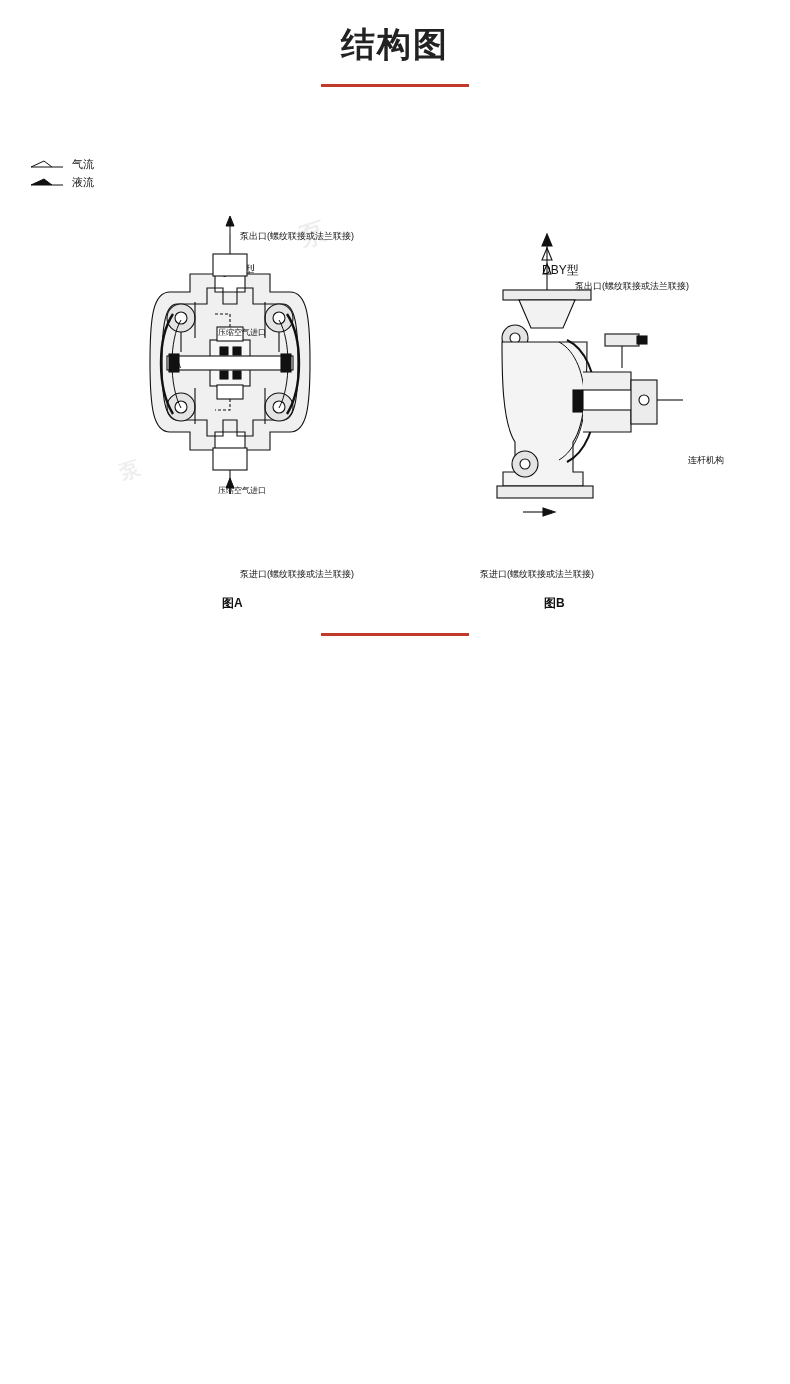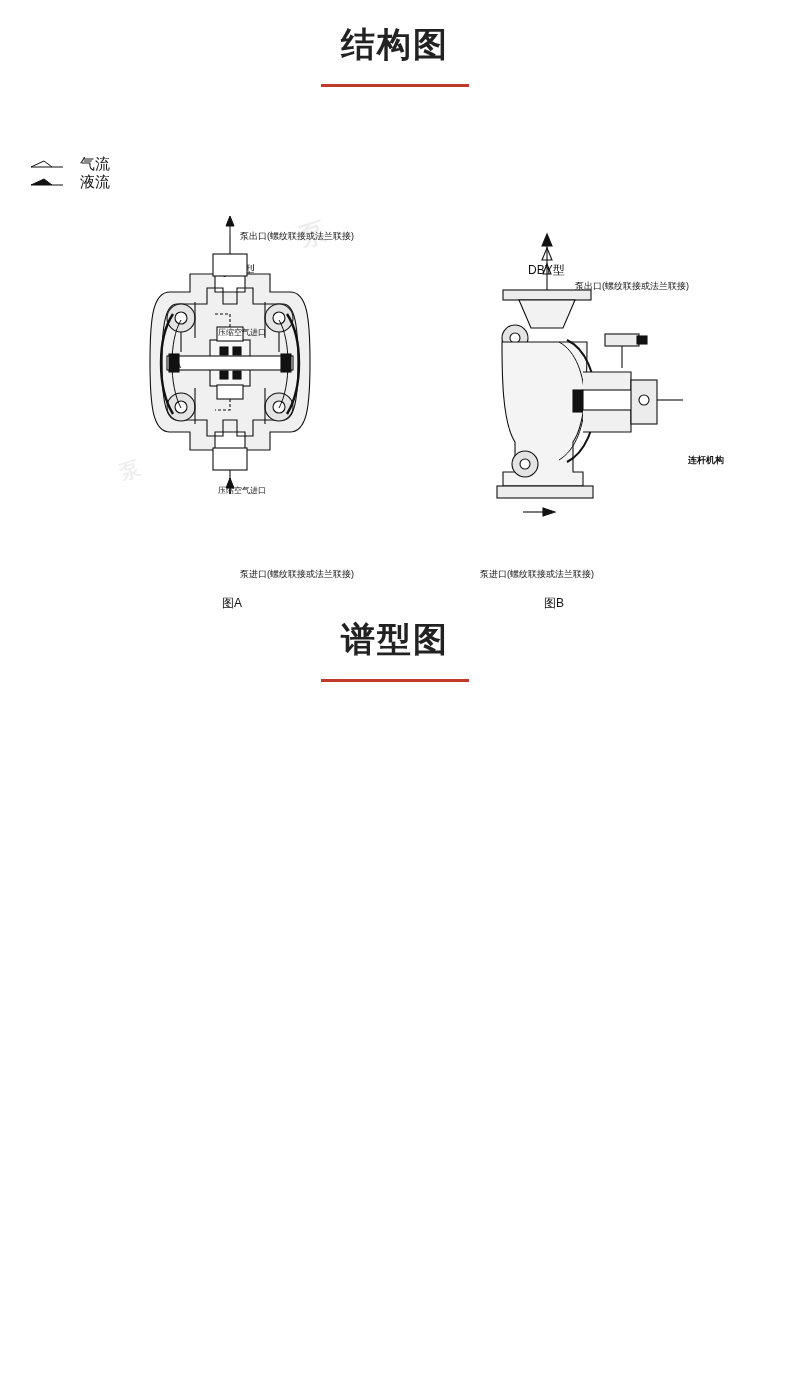--- a/index.html
+++ b/index.html
@@ -13,26 +13,26 @@
     letter-spacing:2px;
   }
   .title-underline{
     width:148px;height:3px;background:#c0392b;margin:16px auto 0 auto;
   }
   #title1-wrap{padding-top:22px;}
   #title2-wrap{padding-top:20px;}
 
   .legend{position:absolute;left:30px;top:155px;font-size:11px;color:#111;}
   .legend-row{display:flex;align-items:center;height:18px;}
-  .legend-label{margin-left:16px;font-size:15px;}
+  .legend-label{margin-left:8px;font-size:11px;}
   svg{display:block;}
 
   .diagram-area{position:relative;width:790px;height:510px;}
   .cap{font-size:12px;color:#111;}
-  .cap-bold{font-size:12px;font-weight:normal;color:#111;}
+  .cap-bold{font-size:12px;font-weight:bold;color:#111;}
   .lbl{font-size:9px;color:#111;white-space:nowrap;margin-top:15px;}
   .lbl-sm{font-size:8px;color:#111;white-space:nowrap;}
 
   .chart-area{position:relative;width:790px;height:510px;}
   .wm{position:absolute;color:rgba(120,120,120,.13);font-size:26px;
       font-weight:bold;pointer-events:none;}
 </style>
 </head>
 <body>
 
@@ -58,21 +58,21 @@
   </div>
 </div>
 
 <div class="diagram-area">
 
   <div class="wm" style="left:300px;top:130px;transform:rotate(-18deg);">泵</div>
   <div class="wm" style="left:120px;top:370px;transform:rotate(-18deg);font-size:20px;">泵</div>
   <div class="wm" style="left:250px;top:300px;transform:rotate(-18deg);font-size:18px;">阿</div>
 
   <div class="cap" style="position:absolute;left:218px;top:175px;">QBY型</div>
-  <div class="cap" style="position:absolute;left:528px;top:175px;">DBY型</div>
+  <div class="cap" style="position:absolute;left:542px;top:175px;">DBY型</div>
 
   <svg width="380" height="430" style="position:absolute;left:95px;top:55px;">
     <g stroke="#111" fill="none" stroke-width="1.1">
 
       <path d="M55 220 C55 175 58 150 75 150 L95 150 L95 132 L120 132
                L120 150 L150 150 L150 132 L175 132 L175 150 L195 150
                C212 150 215 175 215 220 C215 265 212 290 195 290
                L175 290 L175 308 L150 308 L150 290 L120 290 L120 308
                L95 308 L95 290 L75 290 C58 290 55 265 55 220 Z" fill="#f0f0f0"></path>
 
@@ -176,27 +176,26 @@
       <rect x="182" y="194" width="10" height="8" fill="#111"></rect>
 
       <path d="M68 370 L96 370"></path>
       <path d="M100 370 L88 366 L88 374 Z" fill="#111"></path>
       <path d="M92 110 L92 96"></path>
       <path d="M92 92 L87 104 L97 104 Z" fill="#111"></path>
     </g>
   </svg>
 
   <div class="lbl" style="position:absolute;left:575px;top:178px;">泵出口(螺纹联接或法兰联接)</div>
-  <div class="lbl" style="position:absolute;left:688px;top:352px;font-weight:bold;">连杆机构</div>
+  <div class="lbl" style="position:absolute;left:688px;top:352px;">连杆机构</div>
   <div class="lbl" style="position:absolute;left:480px;top:466px;">泵进口(螺纹联接或法兰联接)</div>
   <div class="cap-bold" style="position:absolute;left:535px;top:508px;padding-left:9px;">图B</div>
 </div>
 
 <div id="title2-wrap">
-  <div class="section-title">谱型图</div>
   <div class="title-underline"></div>
 </div>
 
 <div class="chart-area">
 
   
   
 
   
   

